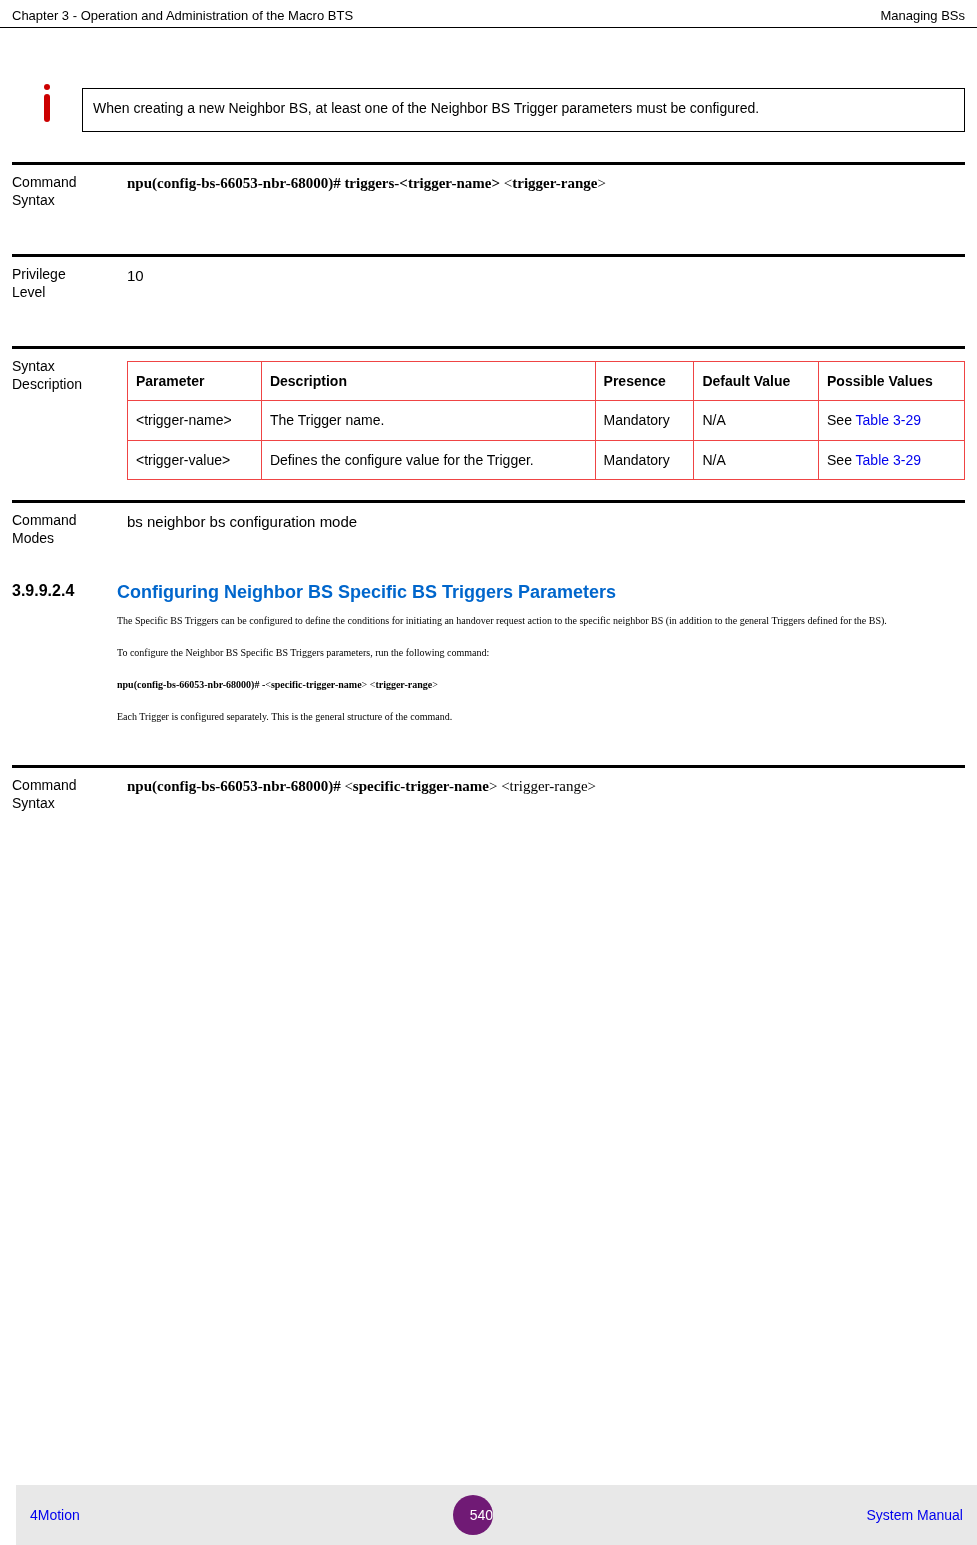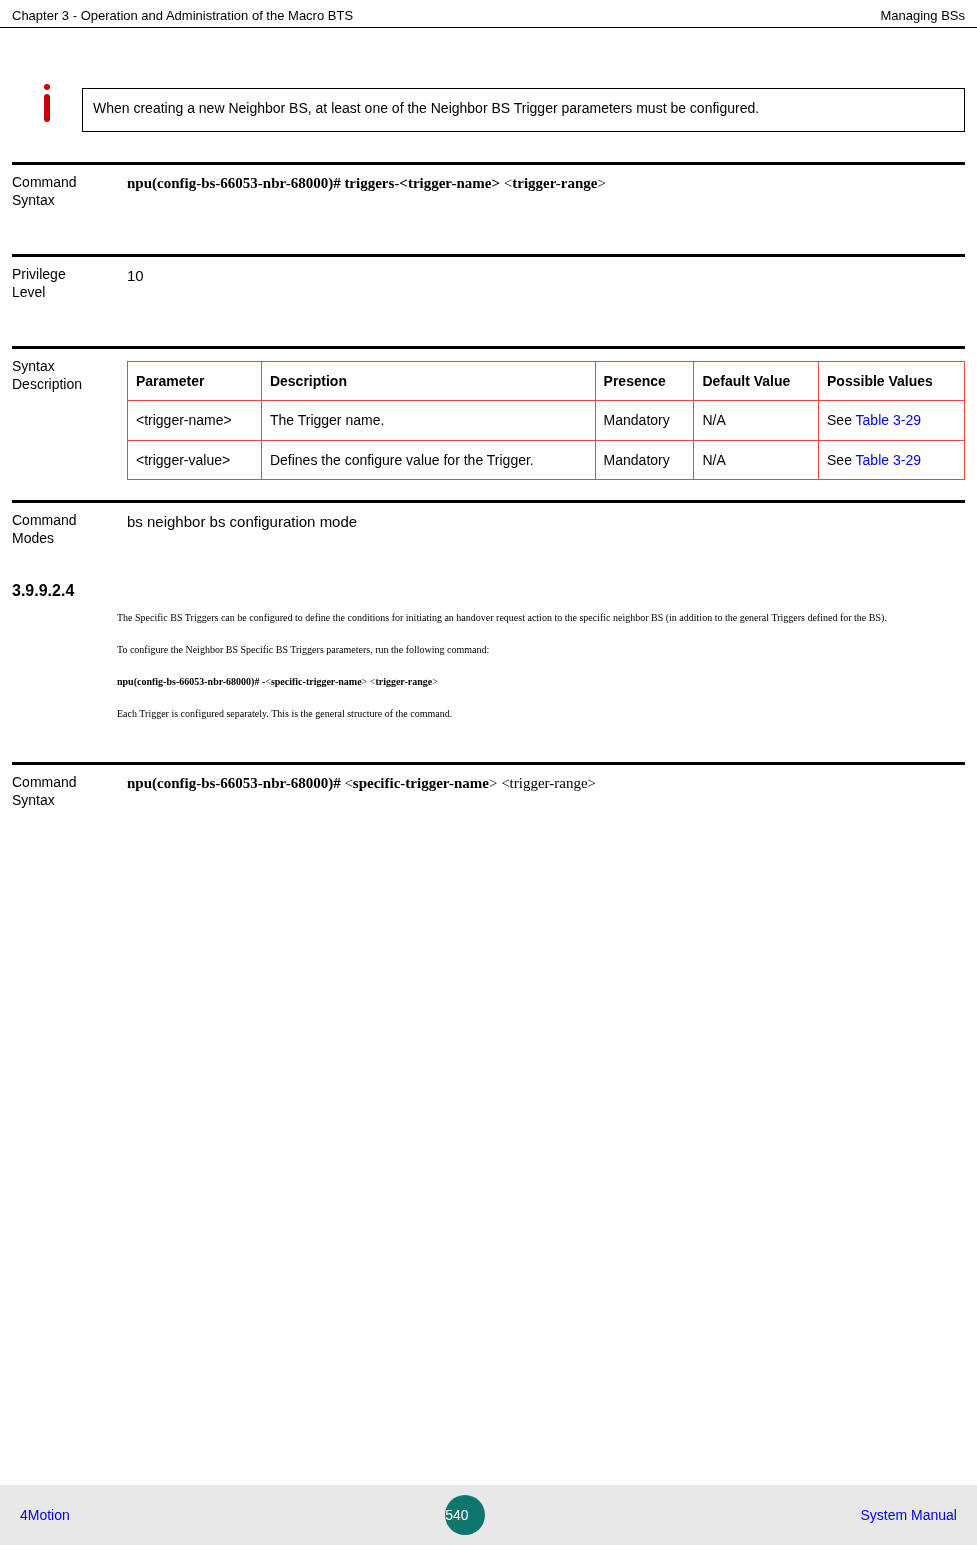--- a/index.html
+++ b/index.html
@@ -123,39 +123,39 @@
     margin-left: 105px;
     font-family: "Book Antiqua", Palatino, Georgia, serif;
     font-size: 10px;
     line-height: 1.6;
     margin-bottom: 16px;
   }
   .body-text .bold { font-weight: bold; }
   .footer {
     position: absolute;
     bottom: 0;
-    left: 0;
+    left: 16px;
     right: 0;
     background: #e8e8e8;
     display: flex;
     align-items: center;
     justify-content: space-between;
-    padding: 10px 20px;
+    padding: 10px 14px;
     font-size: 14px;
   }
   .footer-left { color: #0000ee; }
   .footer-right { color: #0000ee; }
   .page-badge {
-    background: #0f766e;
+    background: #701a75;
     color: #fff;
     border-radius: 50%;
     width: 40px;
     height: 40px;
     line-height: 40px;
-    text-align: left;
+    text-align: right;
     font-size: 14px;
   }
 </style>
 </head>
 <body>
 
 <div class="page-header">
   <span>Chapter 3 - Operation and Administration of the Macro BTS</span>
   <span>Managing BSs</span>
 </div>
@@ -212,20 +212,21 @@
     </div>
   </div>
 
   <div class="def-block" style="margin-top:10px;">
     <div class="def-label">Command Modes</div>
     <div class="def-value" style="padding-bottom:20px;">bs neighbor bs configuration mode</div>
   </div>
 
   <div class="section-row">
     <div class="section-num">3.9.9.2.4</div>
+    <div class="section-title">Configuring Neighbor BS Specific BS Triggers Parameters</div>
   </div>
 
   <p class="body-text">The Specific BS Triggers can be configured to define the conditions for initiating an handover request action to the specific neighbor BS (in addition to the general Triggers defined for the BS).</p>
   <p class="body-text">To configure the Neighbor BS Specific BS Triggers parameters, run the following command:</p>
   <p class="body-text">
     <span class="bold">npu(config-bs-66053-nbr-68000)# -</span><span>&lt;</span><span class="bold">specific-trigger-name</span><span>&gt;</span><span> </span><span>&lt;</span><span class="bold">trigger-range</span><span>&gt;</span>
   </p>
   <p class="body-text">Each Trigger is configured separately. This is the general structure of the command.</p>
 
   <div class="def-block" style="margin-top:40px;">

